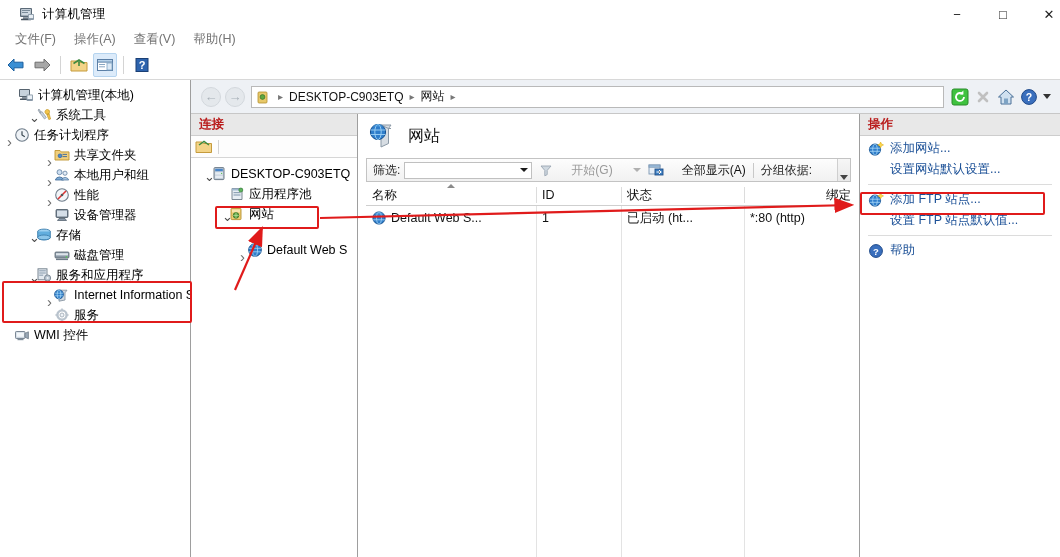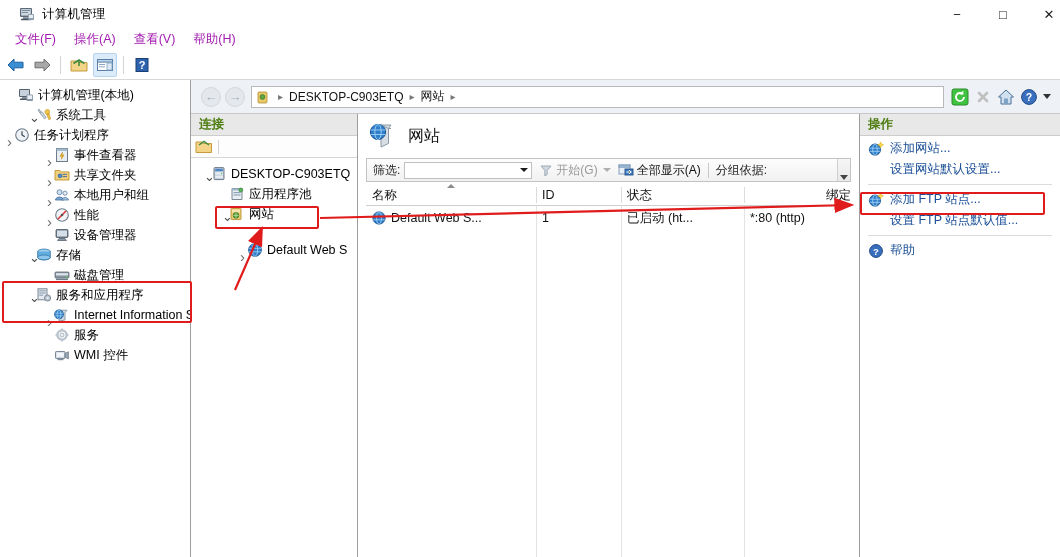--- a/index.html
+++ b/index.html
@@ -37,21 +37,21 @@
     width: 46px; height: 28px; display: flex; align-items: center; justify-content: center;
     color: #222; font-size: 13px; line-height: 1;
   }
 
   
   .menubar {
     position: absolute; left: 0; top: 28px; width: 1060px; height: 23px;
     background: #ffffff; display: flex; align-items: center; padding-left: 6px;
   }
   .menu-item {
-    padding: 3px 9px; font-size: 12.5px; color: #a21caf;
+    padding: 3px 9px; font-size: 12.5px; color: #737373;
   }
 
   
   .toolbar {
     position: absolute; left: 0; top: 51px; width: 1060px; height: 29px;
     background: #ffffff;
     border-bottom: 1px solid #d8d8d8;
     display: flex; align-items: center; padding-left: 4px; gap: 2px;
   }
   .tb-btn {
@@ -120,21 +120,21 @@
     display: flex;
   }
   
   .conn {
     width: 167px; background: #fff; border-right: 1px solid #9e9e9e;
     display: flex; flex-direction: column;
   }
   .pane-hdr {
     height: 22px; background: #e8e8e8; border-bottom: 1px solid #cdcdcd;
     display: flex; align-items: center; padding-left: 8px;
-    font-size: 12.5px; font-weight: bold; color: #4d7c0f;
+    font-size: 12.5px; font-weight: bold; color: #b91c1c;
   }
   .conn-tb {
     height: 22px; border-bottom: 1px solid #d6d6d6; display: flex; align-items: center;
     padding-left: 4px; background: #fdfdfd;
   }
   .conn-tree { flex: 1; padding-top: 6px; overflow: hidden; position: relative; }
 
   
   .content {
     flex: 1; background: #fff; display: flex; flex-direction: column;
@@ -152,21 +152,21 @@
     display: flex; align-items: center; font-size: 12px; padding-left: 6px;
     position: relative;
   }
   .fb-label { color: #222; }
   .fb-input {
     width: 128px; height: 17px; background: #fff; border: 1px solid #c0c0c0;
     margin-left: 4px; display: flex; align-items: center; justify-content: flex-end;
     padding-right: 3px;
   }
   .caret-dn { width:0;height:0;border-left:4px solid transparent;border-right:4px solid transparent;border-top:4px solid #1a1a1a; }
-  .fb-item { display: flex; align-items: center; gap: 3px; margin-left: 7px; color: #9a9a9a; }
+  .fb-item { display: flex; align-items: center; gap: 18px; margin-left: 7px; color: #9a9a9a; }
   .fb-item.enabled { color: #111; }
   .fb-sep { width: 1px; height: 15px; background: #c8c8c8; margin: 0 7px; }
   .fb-scroll {
     position: absolute; right: 0; top: 0; width: 13px; height: 100%;
     background: linear-gradient(#f6f6f6,#e9e9e9); border-left: 1px solid #cfcfcf;
     display: flex; align-items: flex-end; justify-content: center; padding-bottom: 1px;
   }
 
   .grid { margin: 3px 8px 0 8px; flex: 1; position: relative; }
   .ghead {
@@ -321,33 +321,20 @@
               </svg>
             </span>
             <span class="tlabel">任务计划程序</span>
           </div>
           <div class="tnode" style="padding-left:40px;">
             <span class="tw">
               <span class="chev chev-r"></span>
             </span>
             <span class="ticon ico">
               <svg width="16" height="16" viewBox="0 0 16 16">
-                <rect x="2.5" y="1.5" width="11" height="13" fill="#e9eef4" stroke="#6e7c89" stroke-width="1"></rect>
-                <rect x="2.5" y="1.5" width="11" height="2.4" fill="#9fb6cc"></rect>
-                <path d="M8.6 5.2 L6 9.3 h2 l-.6 2.9 2.6 -4.2 h-2 Z" fill="#f0b428" stroke="#b4820e" stroke-width=".5"></path>
-              </svg>
-            </span>
-            <span class="tlabel">事件查看器</span>
-          </div>
-          <div class="tnode" style="padding-left:40px;">
-            <span class="tw">
-              <span class="chev chev-r"></span>
-            </span>
-            <span class="ticon ico">
-              <svg width="16" height="16" viewBox="0 0 16 16">
                 <path d="M1 3.5 h5 l1.2 1.4 H15 V13 H1 Z" fill="#f0cf7d" stroke="#bf942f" stroke-width=".9"></path>
                 <circle cx="6" cy="8.8" r="1.9" fill="#4a8ad0" stroke="#23589c" stroke-width=".6"></circle>
                 <path d="M8.5 7.4 h4.5 M8.5 9.6 h4.5" stroke="#23589c" stroke-width=".8"></path>
               </svg>
             </span>
             <span class="tlabel">共享文件夹</span>
           </div>
           <div class="tnode" style="padding-left:40px;">
             <span class="tw">
               <span class="chev chev-r"></span>
@@ -451,21 +438,21 @@
                 <g stroke="#b9c3cd" stroke-width="1.6">
                   <path d="M8 1.4 V3"></path>
                   <path d="M8 13 v1.6"></path>
                   <path d="M1.4 8 H3"></path>
                   <path d="M13 8 h1.6"></path>
                 </g>
               </svg>
             </span>
             <span class="tlabel">服务</span>
           </div>
-          <div class="tnode" style="padding-left:40px;">
+          <div class="tnode" style="">
             <span class="tw"></span>
             <span class="ticon ico">
               <svg width="16" height="16" viewBox="0 0 16 16">
                 <rect x="1.5" y="4.5" width="9.5" height="7" rx=".8" fill="#cdd7e1" stroke="#6e7c89" stroke-width=".9"></rect>
                 <rect x="2.6" y="5.6" width="7.3" height="4.2" fill="#f3f7fa"></rect>
                 <path d="M11 6.4 l3.4 -1.6 v7 L11 10.2 Z" fill="#9aa8b6" stroke="#6e7c89" stroke-width=".8"></path>
                 <rect x="3.5" y="11.8" width="6" height="1.4" fill="#7f8d9a"></rect>
               </svg>
             </span>
             <span class="tlabel">WMI 控件</span>

